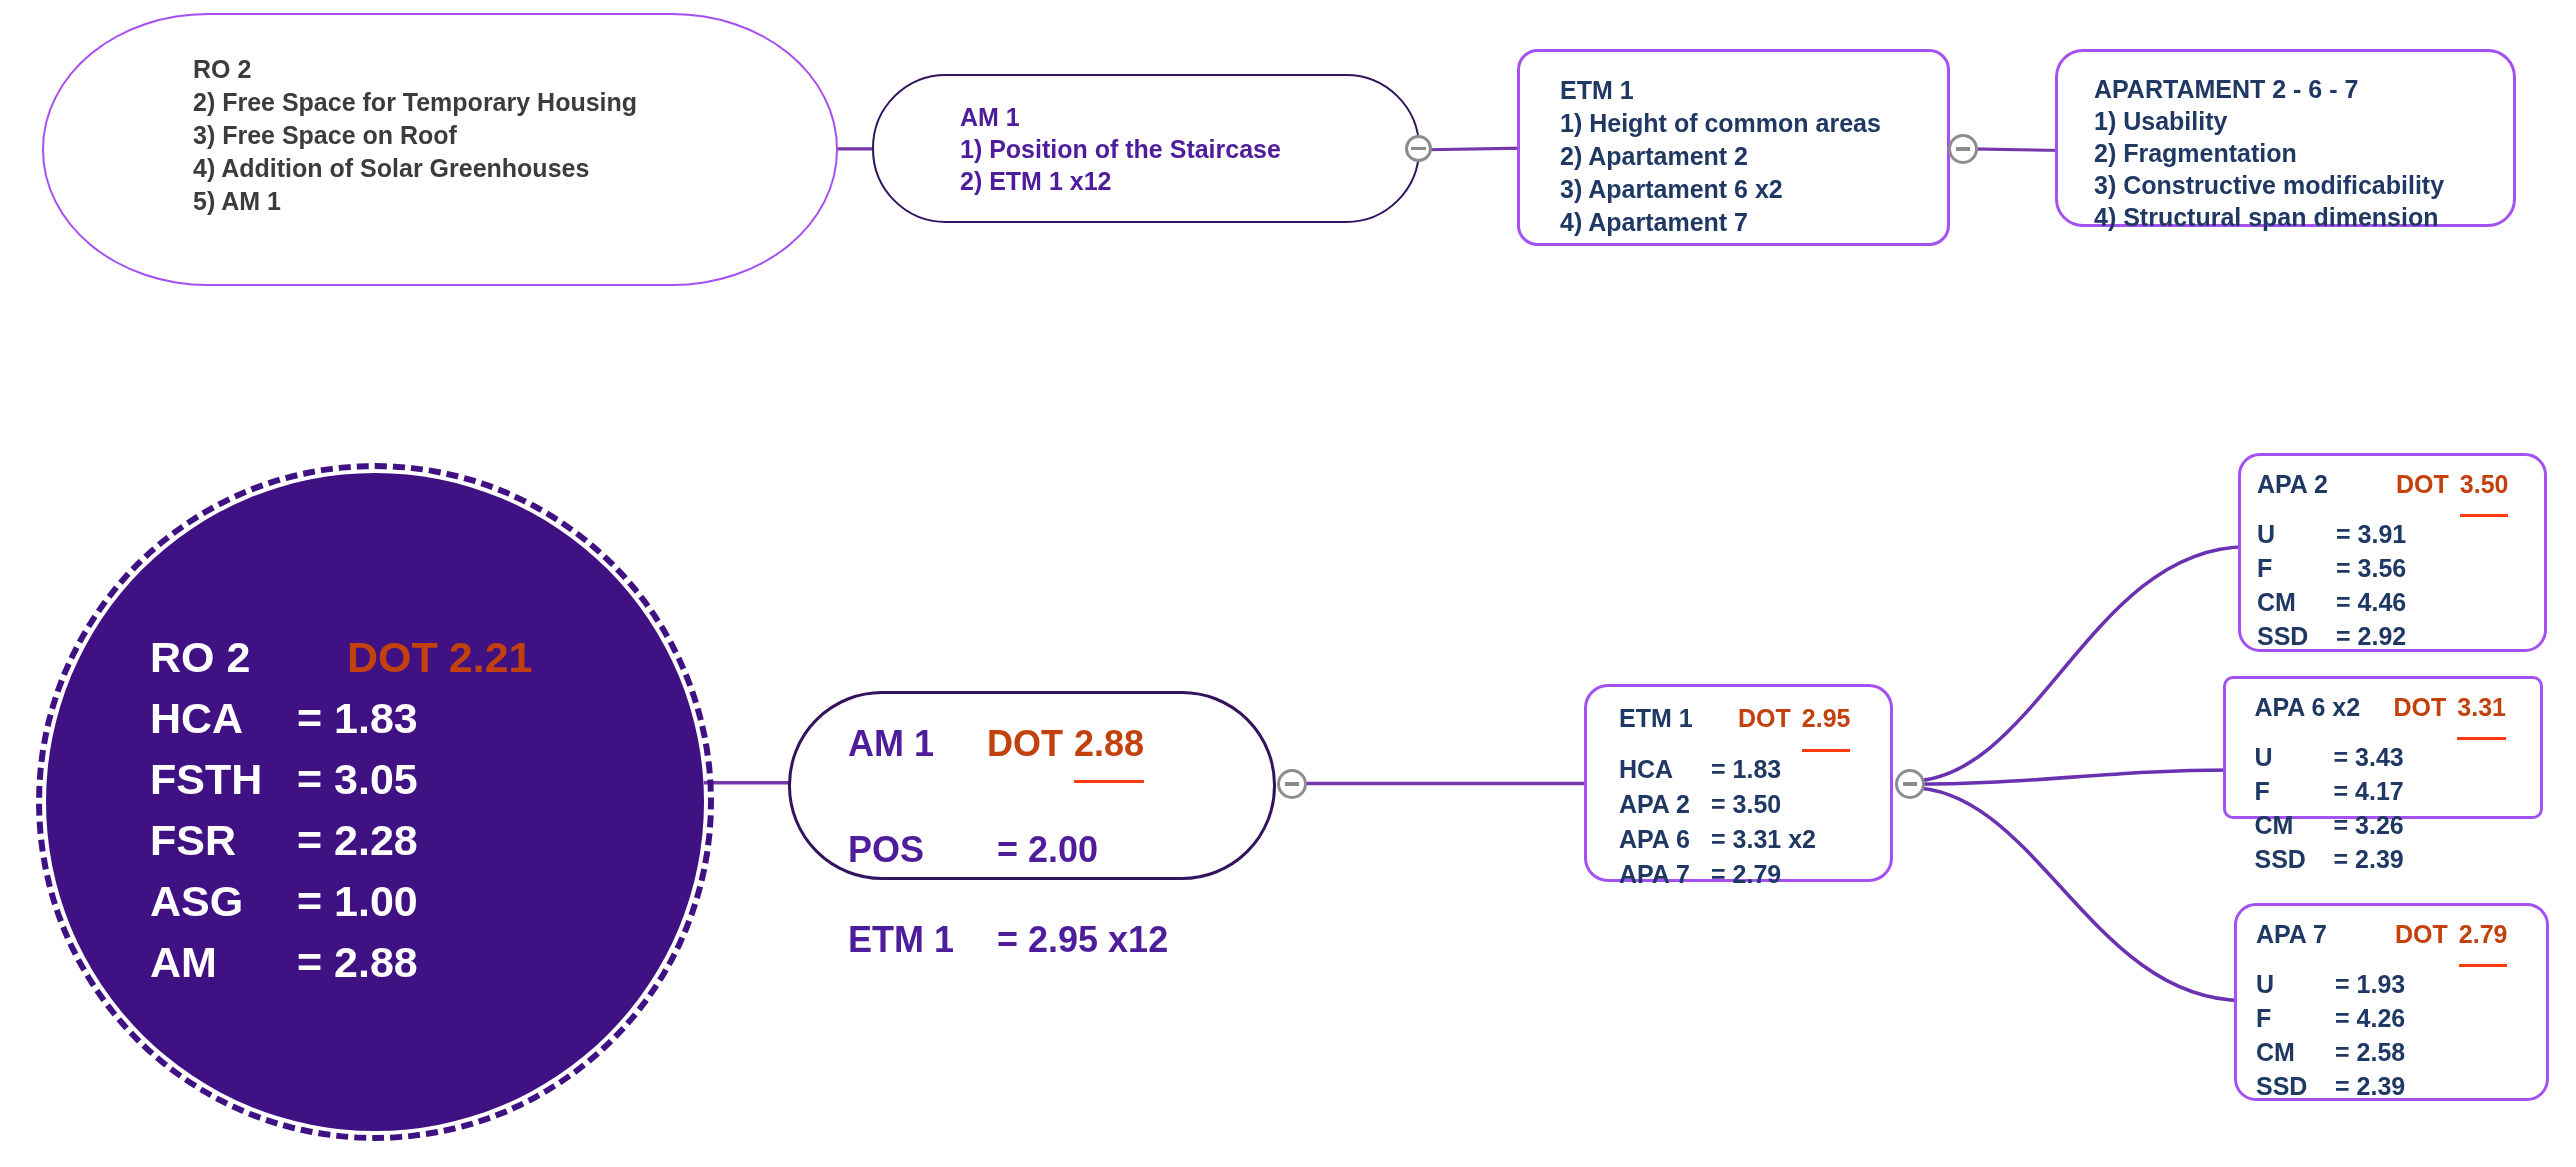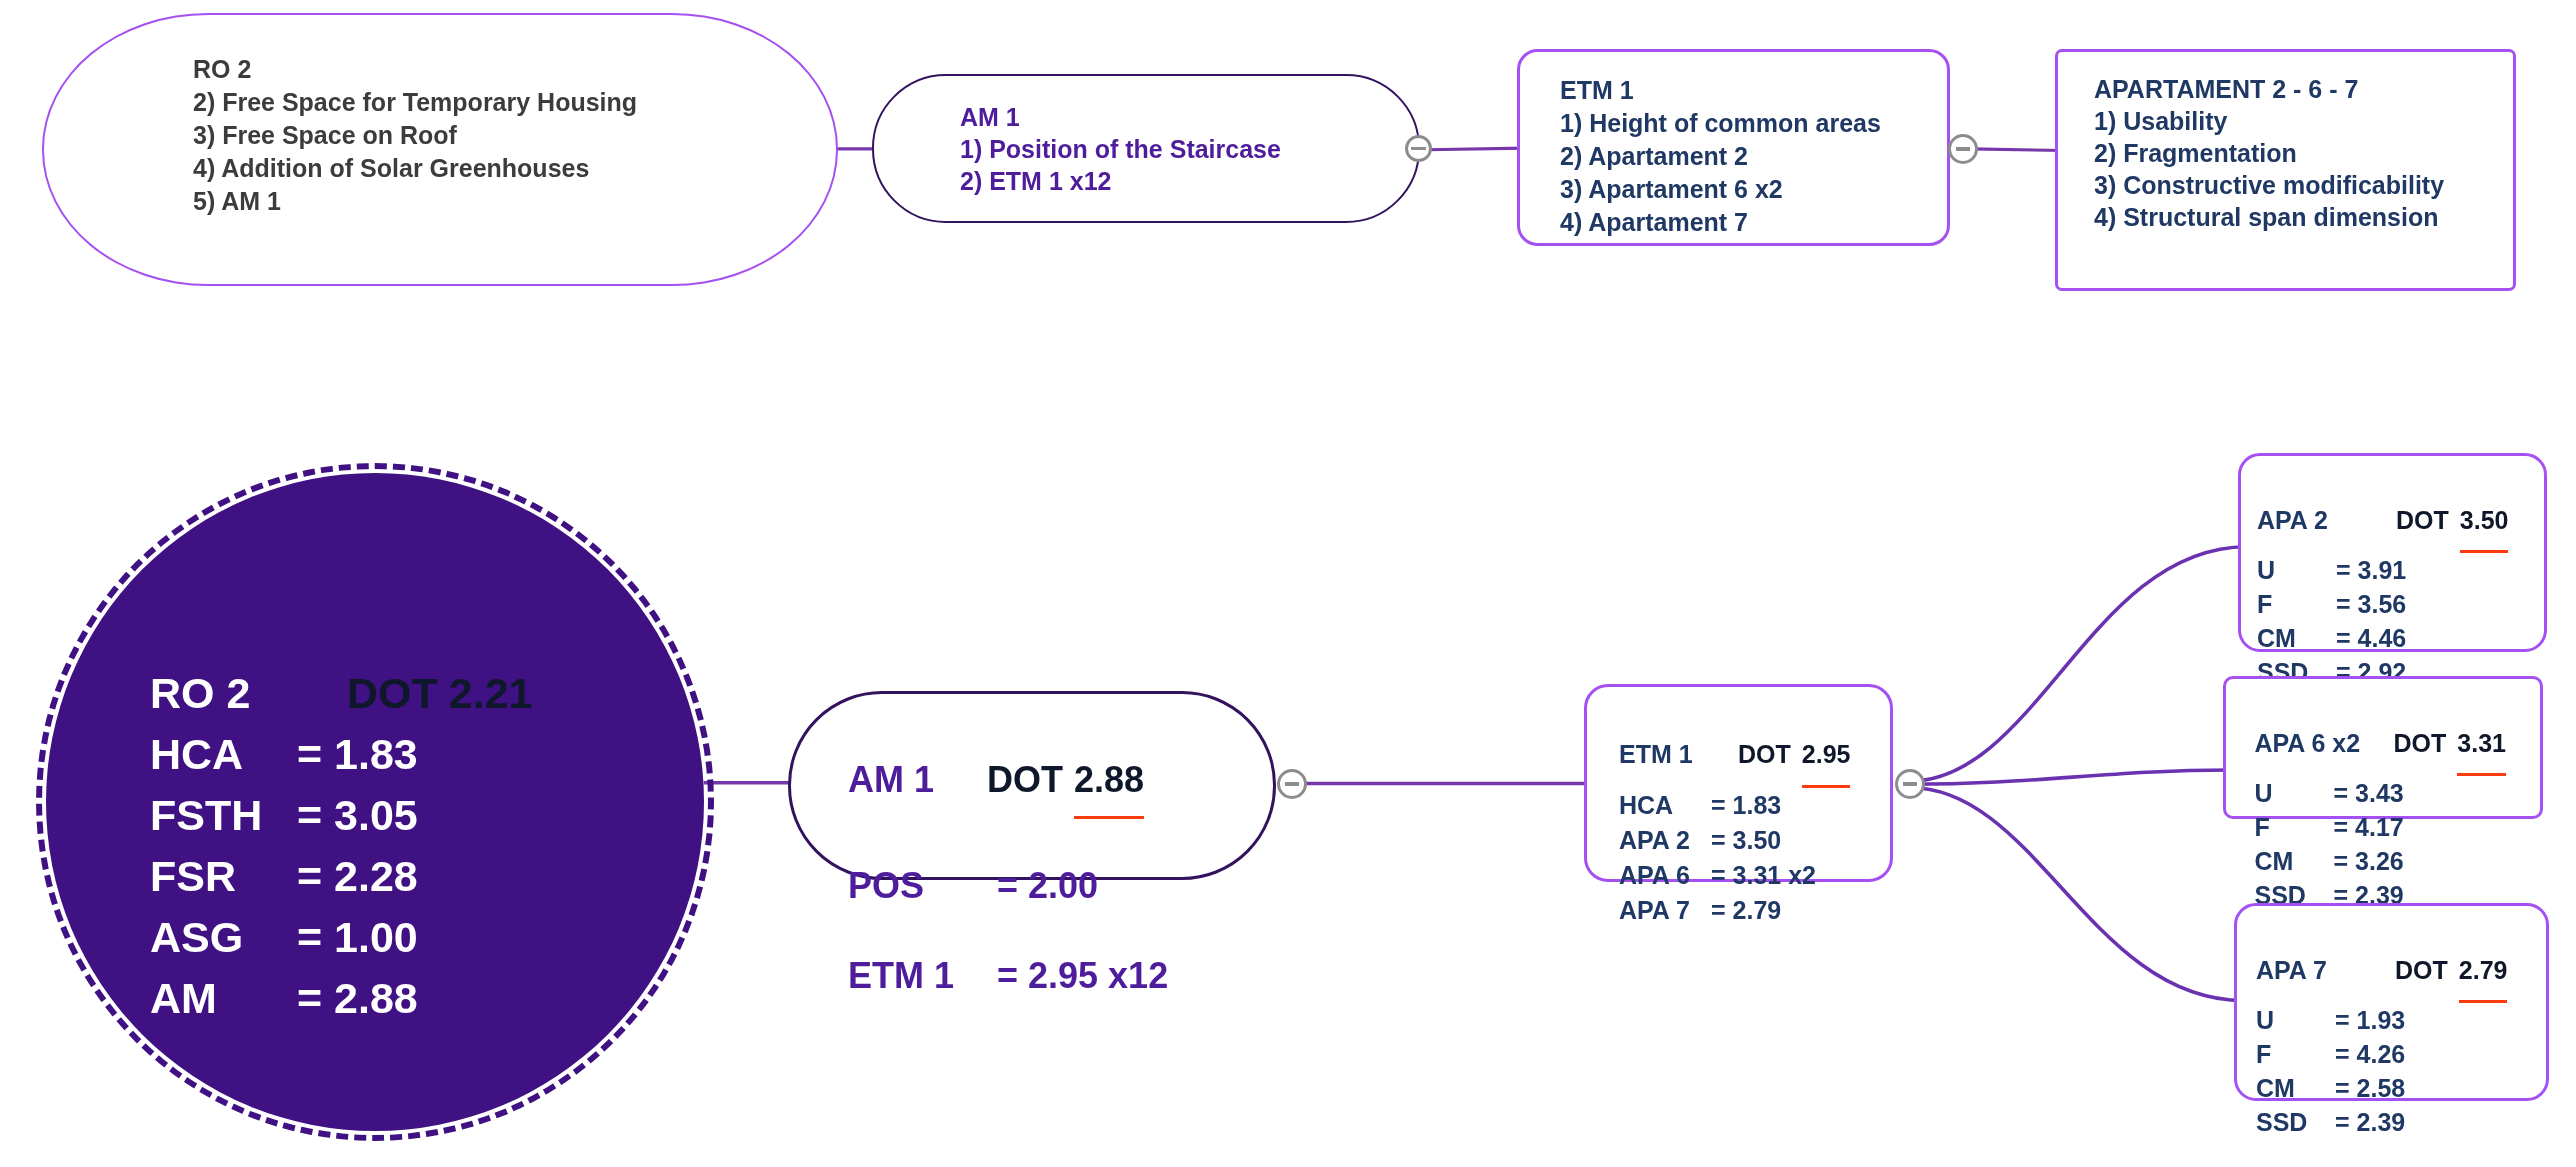--- a/index.html
+++ b/index.html
@@ -17,37 +17,37 @@
   .ln{display:flex;align-items:baseline;}
   
   .t-gray{color:#3C3C3C;font-size:25px;line-height:33px;}
   .t-purple{color:#4E1D9C;font-size:25px;line-height:32px;}
   .t-navy{color:#1F3864;font-size:25px;line-height:33px;}
   .t-navy43{color:#1F3864;font-size:25px;line-height:34px;}
   .t-navy44{color:#1F3864;font-size:25px;line-height:35px;}
   
   .t-circle{color:#ffffff;font-size:43px;line-height:61px;}
   .t-am{color:#4E1D9C;font-size:36px;line-height:46px;}
-  .dot{color:#0f172a;margin-top:36px;}
+  .dot{color:#c2410c;}
   .dotv{margin-left:11px;}
   .u{border-bottom:3.2px solid #FB3A0D;padding-bottom:13px;}
   
   .circle-node .hl{display:inline-block;width:197px;}
   .circle-node .rl{display:inline-block;width:147px;}
   .am1b .hl{display:inline-block;width:139px;}
   .am1b .rl{display:inline-block;width:149px;margin-top:44px;}
   .etm1b .hl{display:inline-block;width:119px;}
   .etm1b .rl{display:inline-block;width:92px;}
   .apa .hl{display:inline-block;width:139px;}
   .apa .rl{display:inline-block;width:79px;}
   
   #ro2-top{left:42px;top:12.7px;width:796px;height:273px;border-radius:166px/136px;border-width:2.4px;}
   #am1-top{left:872px;top:74px;width:548px;height:149px;border-radius:74px;}
   #etm1-top{left:1517px;top:49px;width:433px;height:197px;border-radius:20.6px;}
-  #apartament-top{left:2055px;top:49px;width:461px;height:242px;border-radius:7px;}
+  #apartament-top{left:2055px;top:49px;width:461px;height:178px;border-radius:28px;}
   #ro2-circle{left:36px;top:463px;width:678px;height:678px;border-radius:50%;
               border:6.3px dashed #401182;background:transparent;}
   #ro2-circle .fill{position:absolute;left:4px;top:4px;right:4px;bottom:4px;border-radius:50%;background:#401182;}
   #am1-bottom{left:788px;top:691px;width:488px;height:189px;border-radius:94px;}
   #etm1-bottom{left:1584px;top:684px;width:309px;height:198px;border-radius:24px;}
   #apa2{left:2238px;top:453px;width:309px;height:199px;border-radius:22px;}
   #apa6{left:2223px;top:676px;width:320px;height:143px;border-radius:10px;}
   #apa7{left:2234px;top:903px;width:315px;height:198px;border-radius:22px;}
   
   .toggle{position:absolute;width:30px;height:30px;border:3.2px solid #8C8C8C;border-radius:50%;

